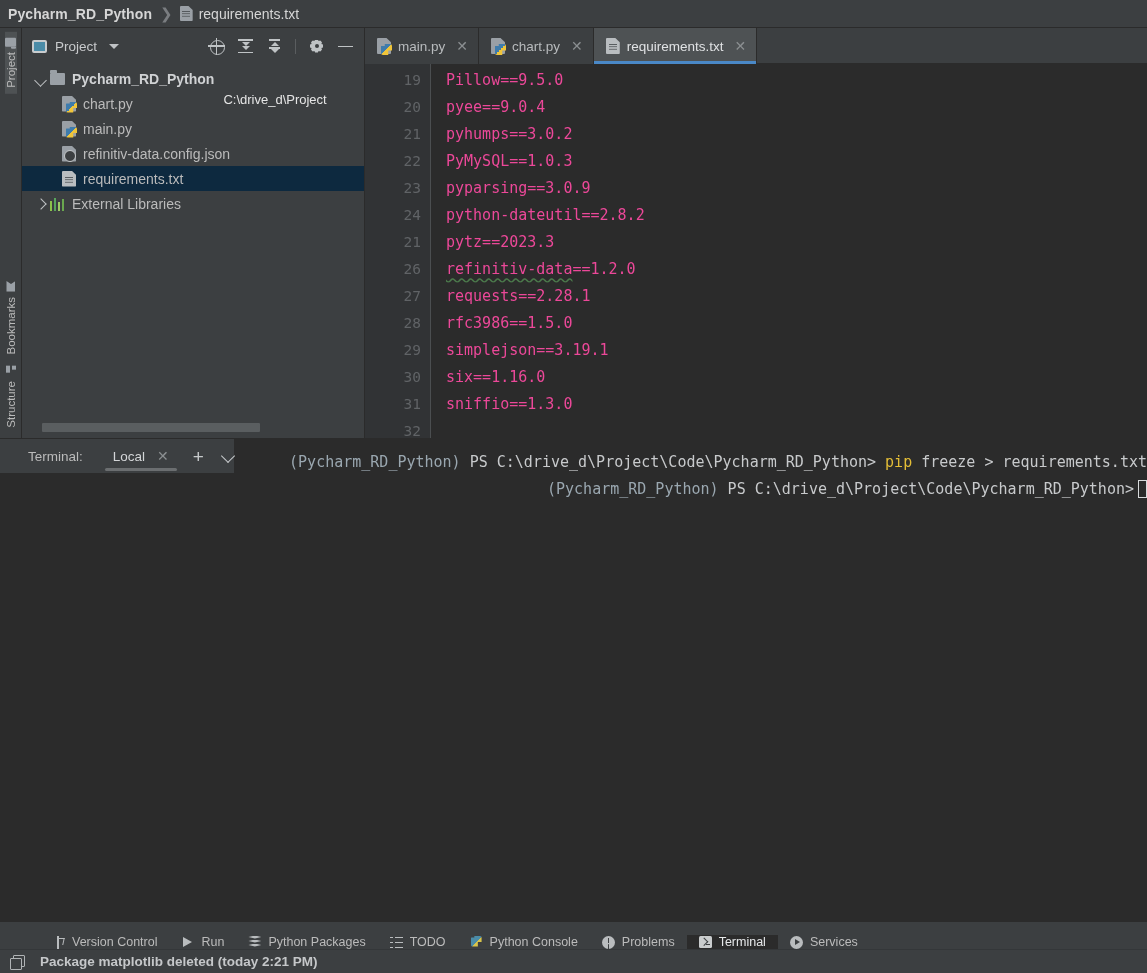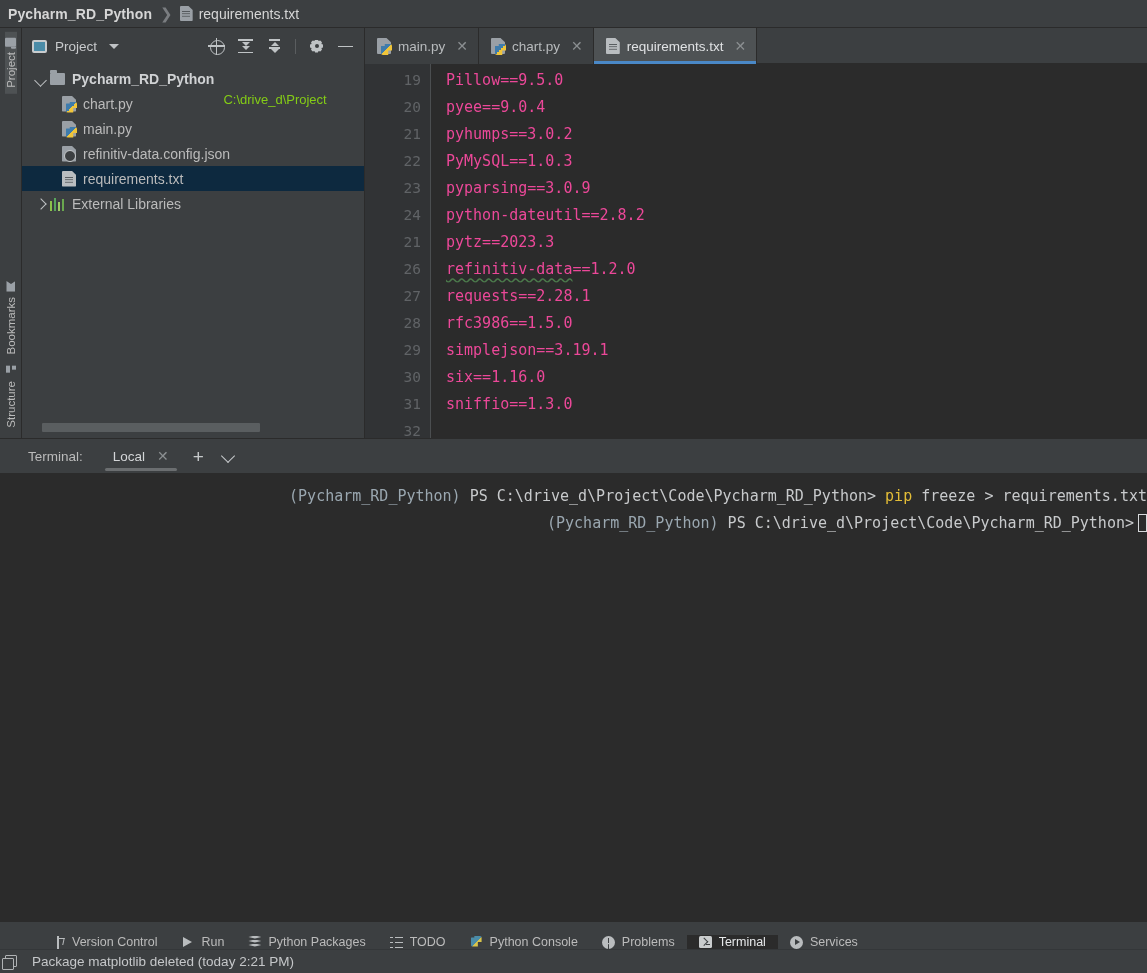--- a/index.html
+++ b/index.html
@@ -162,21 +162,21 @@
   .ic-lib i:nth-child(1){height:10px;background:#8bc34a;}
   .ic-lib i:nth-child(2){height:13px;background:#58a55c;}
   .ic-lib i:nth-child(3){height:9px;background:#9ccc65;}
   .ic-lib i:nth-child(4){height:12px;background:#6aa84f;}
   .ic-scratch{width:15px;height:15px;position:relative;flex:0 0 15px;}
   .ic-scratch::before{content:"";position:absolute;left:0;top:0;width:11px;height:11px;background:#9aa0a6;border-radius:1px;}
   .ic-scratch::after{content:"";position:absolute;right:0;bottom:0;width:10px;height:10px;border-radius:50%;
     background:#4eb3d6;border:1.5px solid #3c3f41;}
   .tlabel { margin-left: 7px; }
   .tlabel.bold { font-weight: bold; color: #d0d2d4; }
-  .tpath { margin-left: 9px; color: #84cc16; font-size: 13px; margin-top: 41px; }
+  .tpath { margin-left: 9px; color: #e5e5e5; font-size: 13px; margin-top: 41px; }
 
   .proj-scroll {
     height: 18px; flex: 0 0 18px; position: relative; background: #3c3f41;
   }
   .proj-scroll .thumb {
     position: absolute; left: 20px; top: 3px; width: 218px; height: 9px;
     background: #5a5e60; border-radius: 1px;
   }
 
   
@@ -210,21 +210,21 @@
     padding-top: 3px; padding-left: 15px; overflow: hidden;
   }
   .code div { height: 27px; line-height: 27px; white-space: pre; }
   .code .warn {
     text-decoration: underline wavy #4b7a4b;
     text-decoration-skip-ink: none; text-underline-offset: 3px;
   }
 
   
   .terminal {
-    flex: 0 0 auto; display: flex; flex-direction: column;
+    flex: 0 0 auto; display: flex; flex-direction: row;
     background: #2b2b2b; border-top: 1px solid #2b2b2b;
   }
   .term-head {
     height: 34px; flex: 0 0 34px; background: #3c3f41; display: flex; align-items: center;
     padding-left: 28px; gap: 0;
   }
   .term-label { color: #bbbbbb; font-size: 13.5px; margin-right: 20px; }
   .term-tab {
     position: relative; color: #d3d5d7; font-size: 13.5px; display: flex; align-items: center; gap: 8px;
     padding: 0 10px; height: 100%; cursor: pointer;
@@ -292,21 +292,21 @@
   .gi-term::after{content:"";position:absolute;left:2px;top:3.5px;width:4.5px;height:4.5px;
     border-right:1.5px solid #3c3f41;border-bottom:1.5px solid #3c3f41;transform:rotate(-45deg);}
   .gi-term span{position:absolute;left:7px;top:8px;width:4px;height:1.5px;background:#3c3f41;}
   .gi-srv::before{content:"";position:absolute;left:0;top:0;width:13px;height:13px;border-radius:50%;background:#b9bcbe;}
   .gi-srv::after{content:"";position:absolute;left:4.6px;top:3.3px;width:0;height:0;
     border-left:5px solid #3c3f41;border-top:3.2px solid transparent;border-bottom:3.2px solid transparent;}
 
   
   .statusbar {
     height: 24px; flex: 0 0 24px; background: #3c3f41; display: flex; align-items: center;
-    gap: 10px; border-top: 1px solid #343739;
+    padding-left: 8px; gap: 10px; border-top: 1px solid #343739; font-weight: bold;
   }
   .ic-status {
     width: 14px; height: 13px; position: relative; flex: 0 0 14px; margin-left: 2px;
   }
   .ic-status::before{content:"";position:absolute;left:3px;top:0;width:10px;height:10px;border:1.5px solid #b0b3b5;border-radius:1px;}
   .ic-status::after{content:"";position:absolute;left:0;top:3px;width:10px;height:10px;border:1.5px solid #b0b3b5;border-radius:1px;background:#3c3f41;}
   .status-text { color: #c5c7c9; font-size: 13.5px; margin-left: 6px; }
 </style>
 </head>
 <body>

